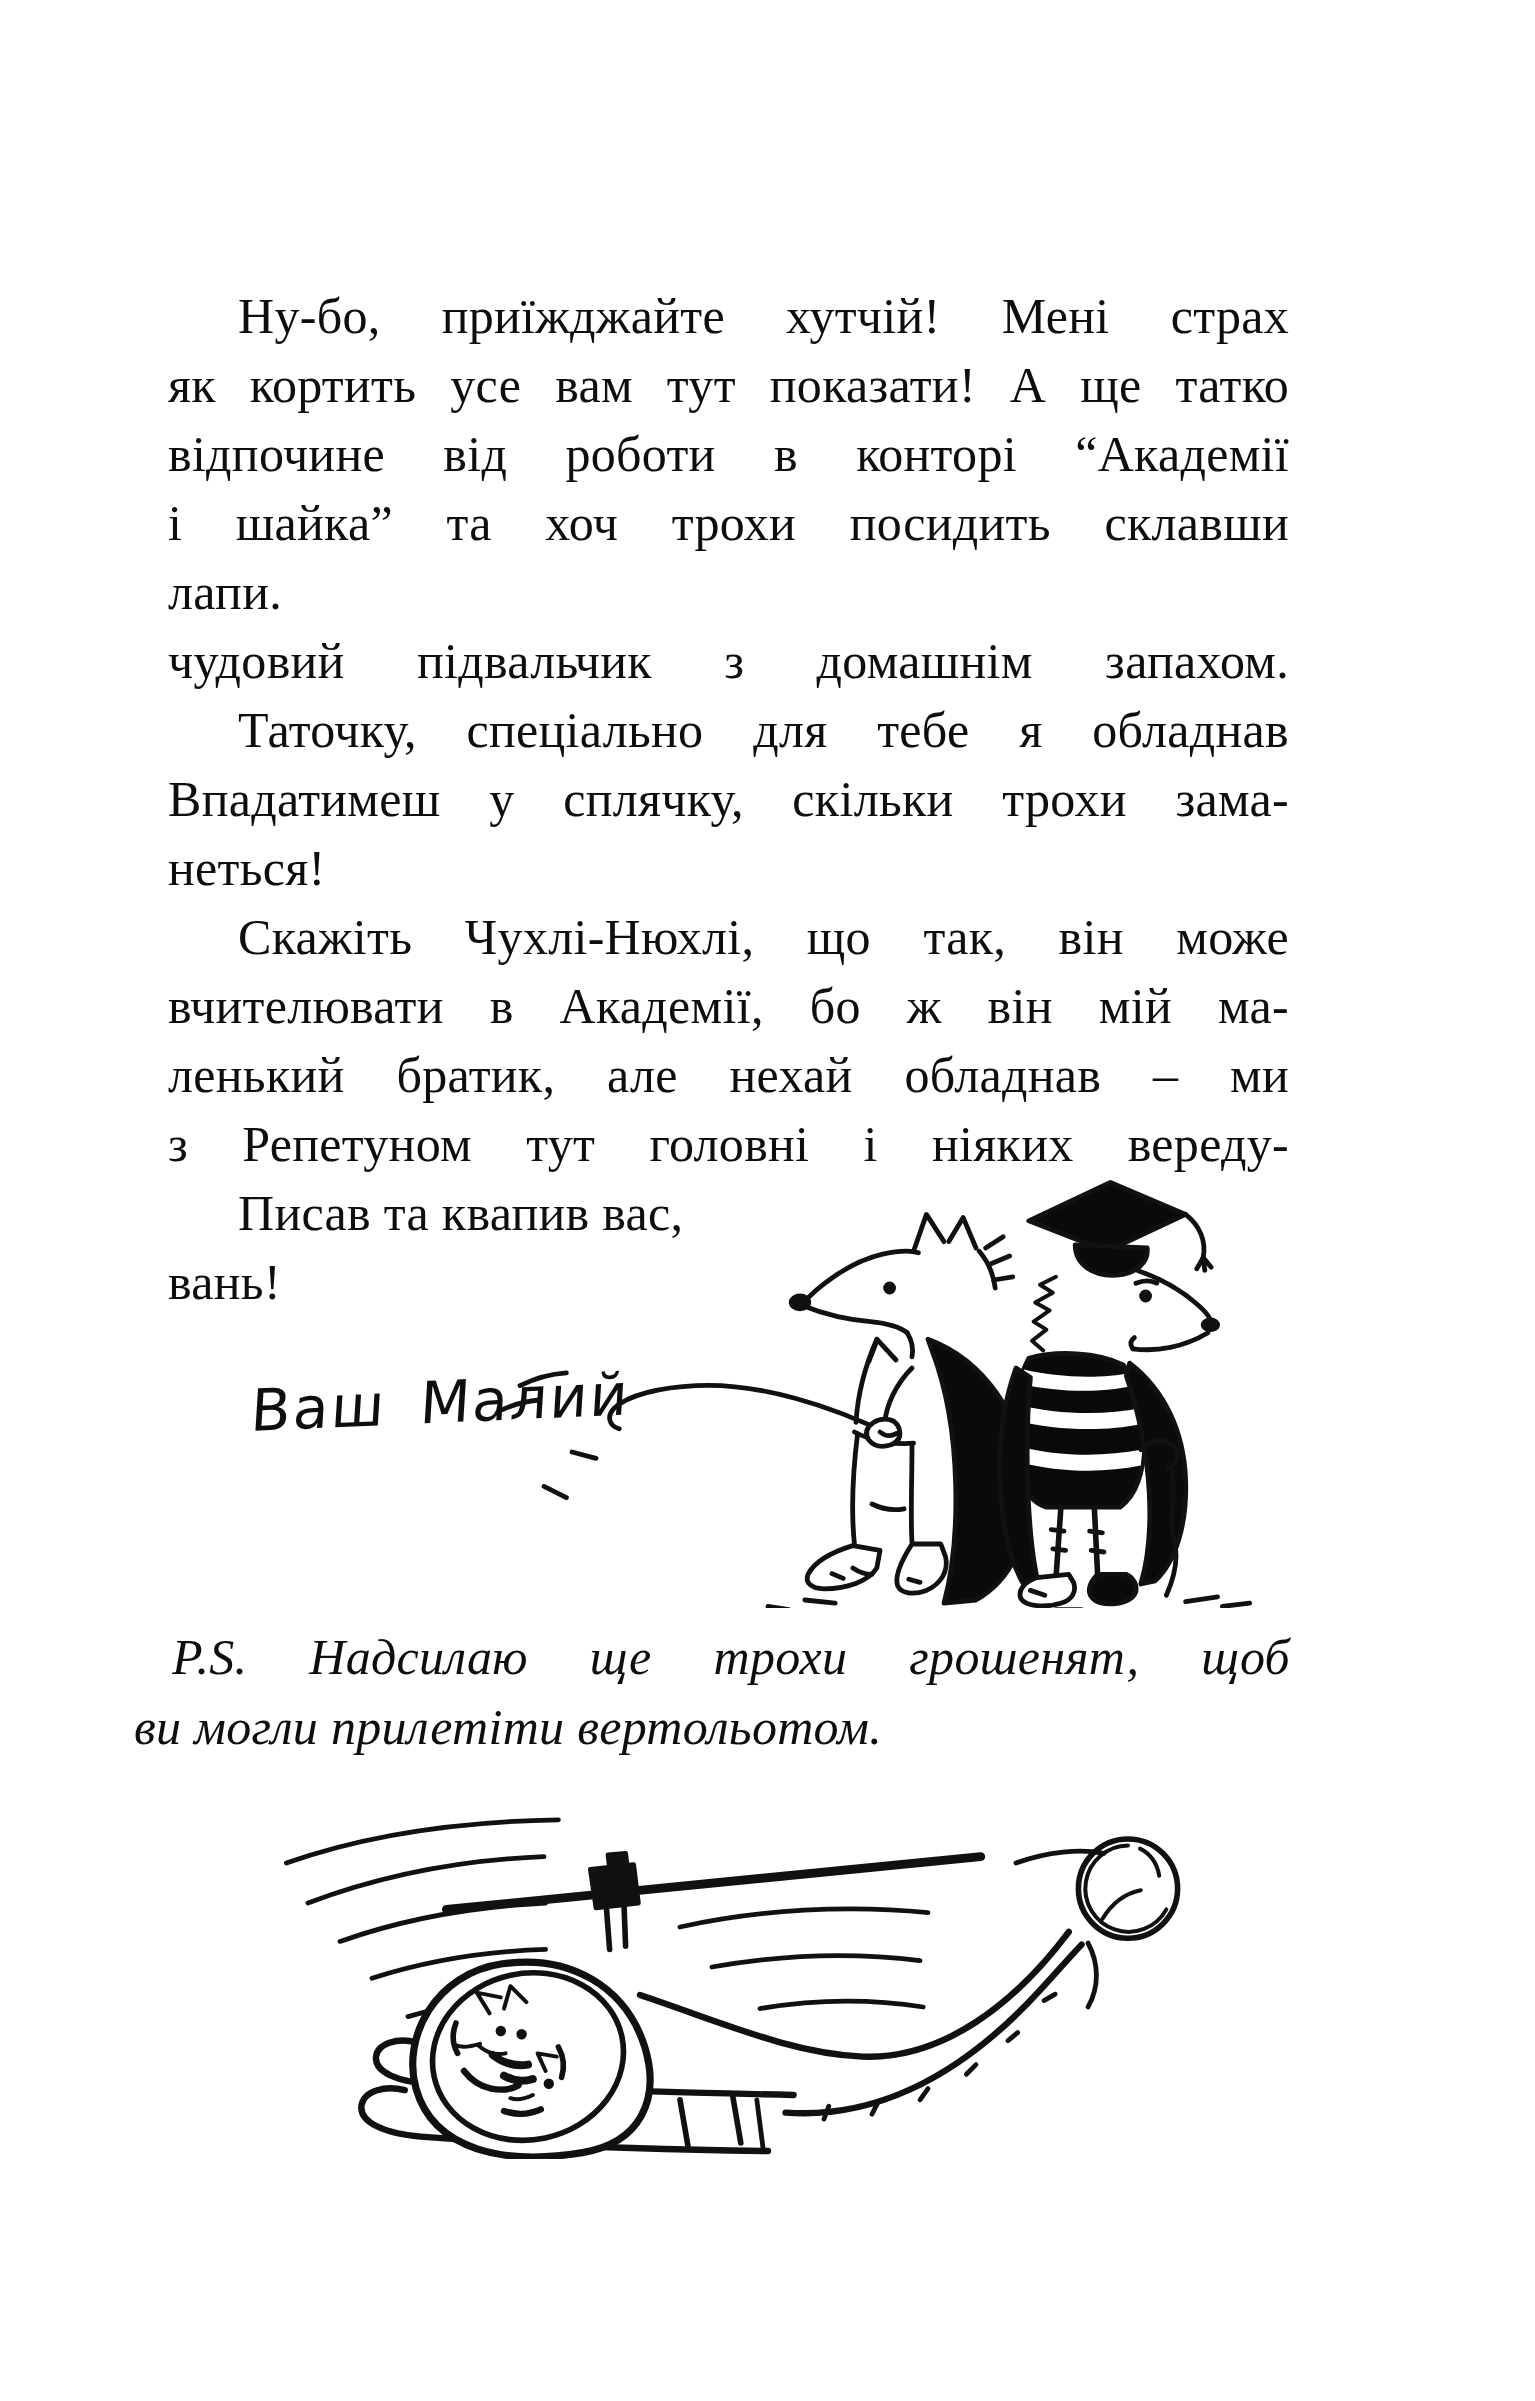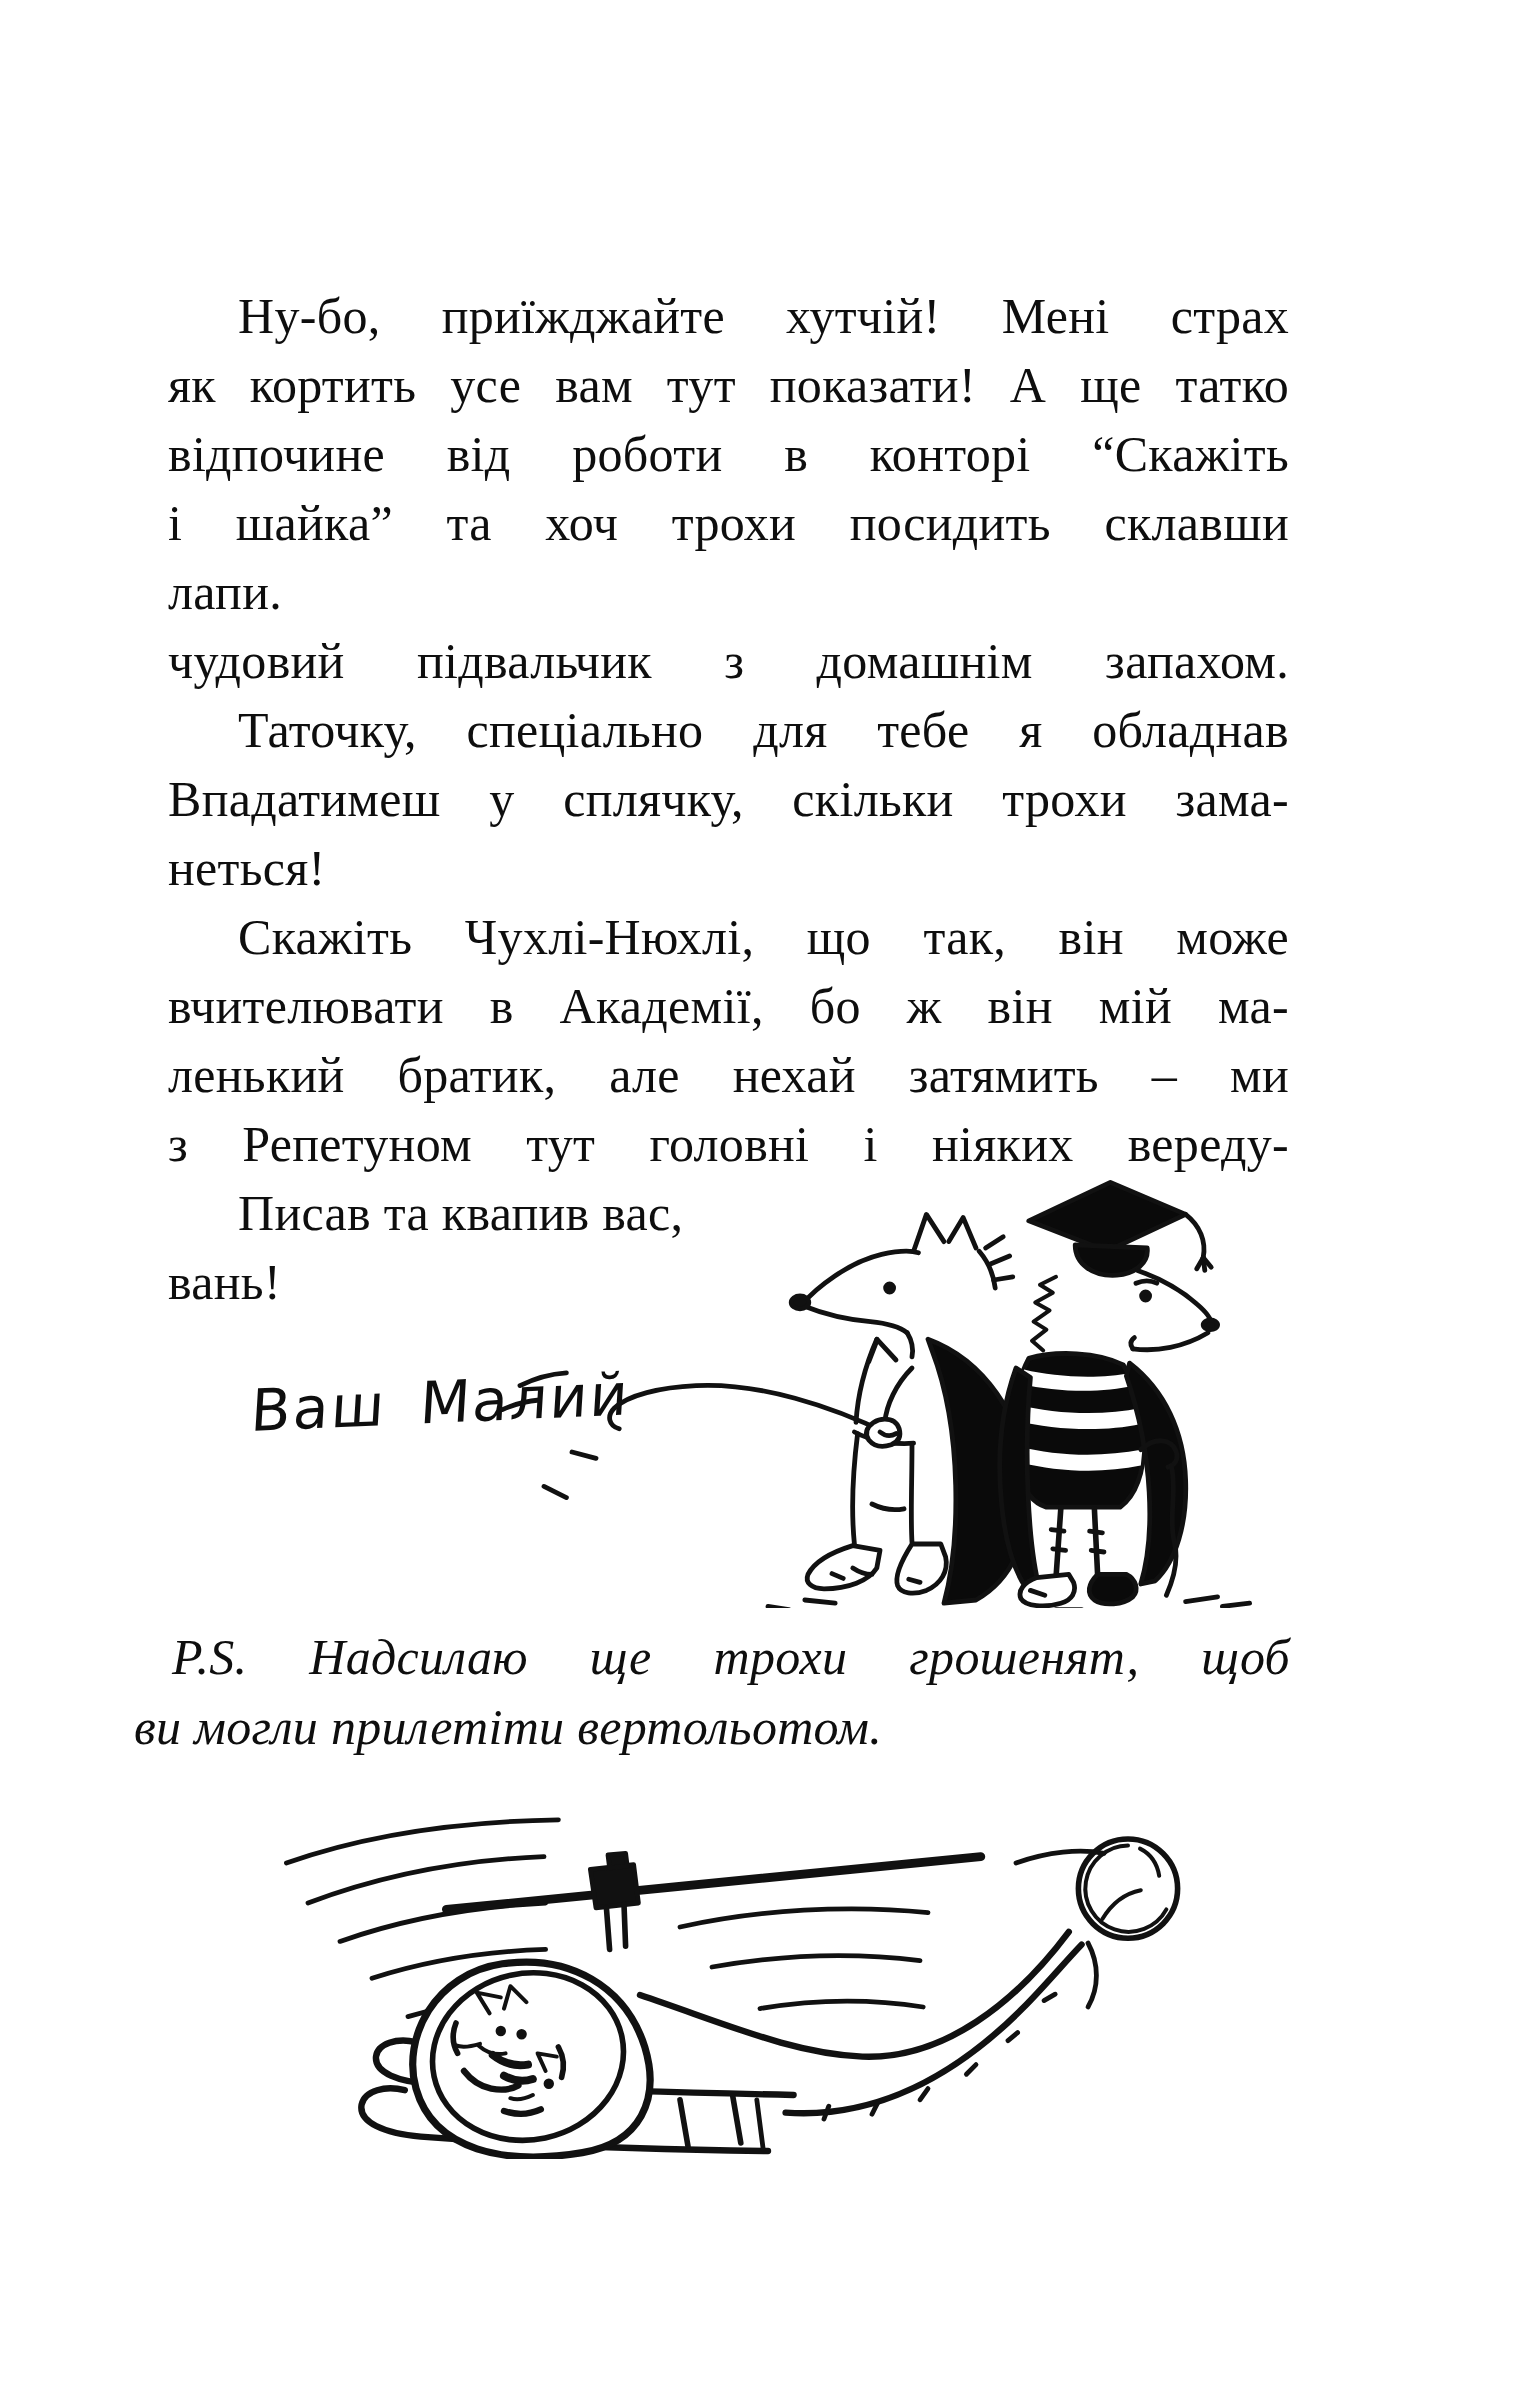--- a/index.html
+++ b/index.html
@@ -61,32 +61,32 @@
   .ink{ stroke:#111; fill:none; stroke-linecap:round; stroke-linejoin:round; }
 </style>
 </head>
 <body>
 
 <div class="page">
 
   <div class="letter">
     <div class="line indent">Ну-бо, приїжджайте хутчій! Мені страх</div>
     <div class="line">як кортить усе вам тут показати! А ще татко</div>
-    <div class="line">відпочине від роботи в конторі “Скажіть</div>
+    <div class="line">відпочине від роботи в конторі “Академії</div>
     <div class="line">і шайка” та хоч трохи посидить склавши</div>
     <div class="line last">лапи.</div>
 
     <div class="line">чудовий підвальчик з домашнім запахом.</div>
     <div class="line indent">Таточку, спеціально для тебе я обладнав</div>
     <div class="line">Впадатимеш у сплячку, скільки трохи зама-</div>
     <div class="line last">неться!</div>
 
     <div class="line indent">Скажіть Чухлі-Нюхлі, що так, він може</div>
     <div class="line">вчителювати в Академії, бо ж він мій ма-</div>
-    <div class="line">ленький братик, але нехай затямить – ми</div>
+    <div class="line">ленький братик, але нехай обладнав – ми</div>
     <div class="line">з Репетуном тут головні і ніяких вереду-</div>
     <div class="line last indent">Писав та квапив вас,</div>
 
     <div class="line last">вань!</div>
   </div>
 
   <div class="signature">Ваш Малий</div>
 
   <svg class="fig-characters" width="776" height="440" viewBox="0 0 970 550">
     <g class="ink" stroke-width="6">

